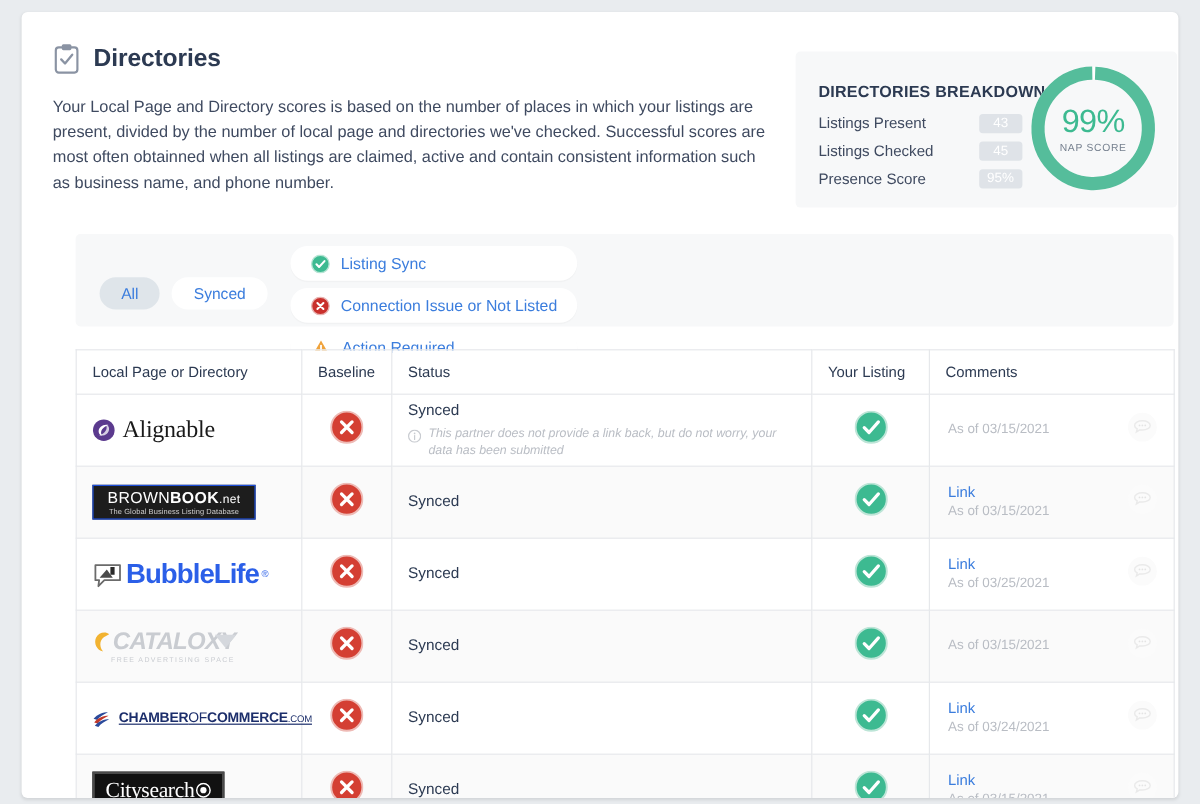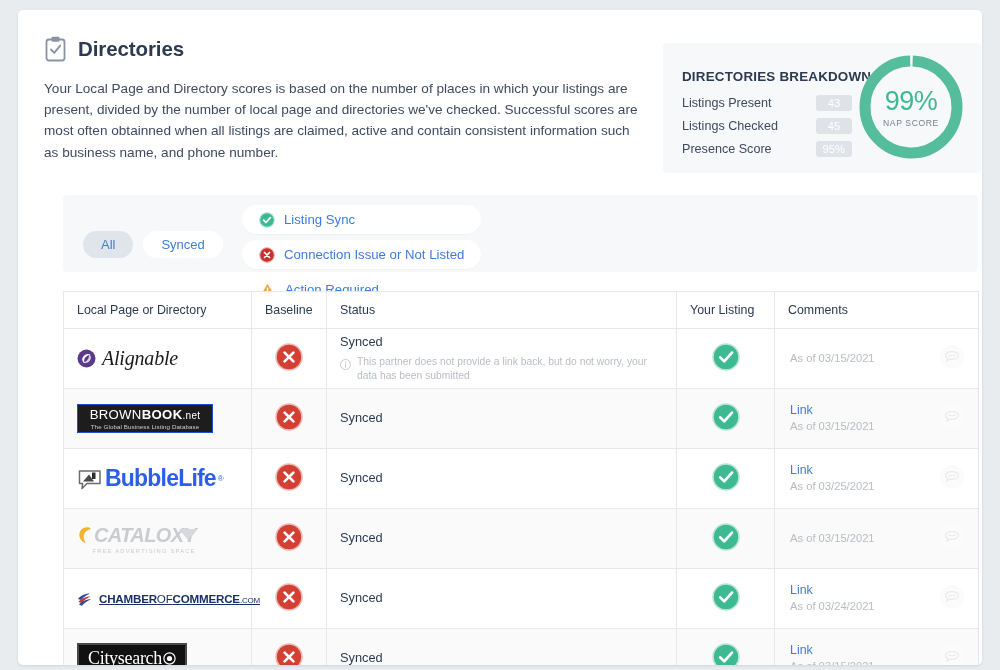--- a/index.html
+++ b/index.html
@@ -231,20 +231,21 @@
     display: flex;
     align-items: flex-start;
     gap: 6px;
     margin-top: 4px;
   }
   .status-note-text {
     font-size: 10.3px;
     color: #b9bdc4;
     line-height: 1.35;
     max-width: 300px;
+    font-style: italic;
   }
   .info-dot { flex: 0 0 auto; margin-top: 1px; }
 
   .listing-link {
     font-size: 12.4px;
     color: #3b7ddd;
     text-decoration: none;
     display: block;
     line-height: 1.35;
   }
@@ -259,21 +260,20 @@
   .logo-box { display: flex; align-items: center; height: 100%; }
 
   .logo-alignable {
     display: flex; align-items: center; gap: 6px;
   }
   .logo-alignable-text {
     font-family: "Liberation Serif", serif;
     font-size: 20px;
     color: #1a1a1a;
     letter-spacing: -0.2px;
-    font-style: italic;
   }
 
   .logo-brownbook {
     background: #1d1d1d;
     border: 1px solid #1d4ed8;
     padding: 3px 6px 2px 6px;
     width: 136px;
     text-align: center;
   }
   .bb-line1 { font-size: 13.2px; color: #ffffff; letter-spacing: 0.3px; line-height: 1.1; }

